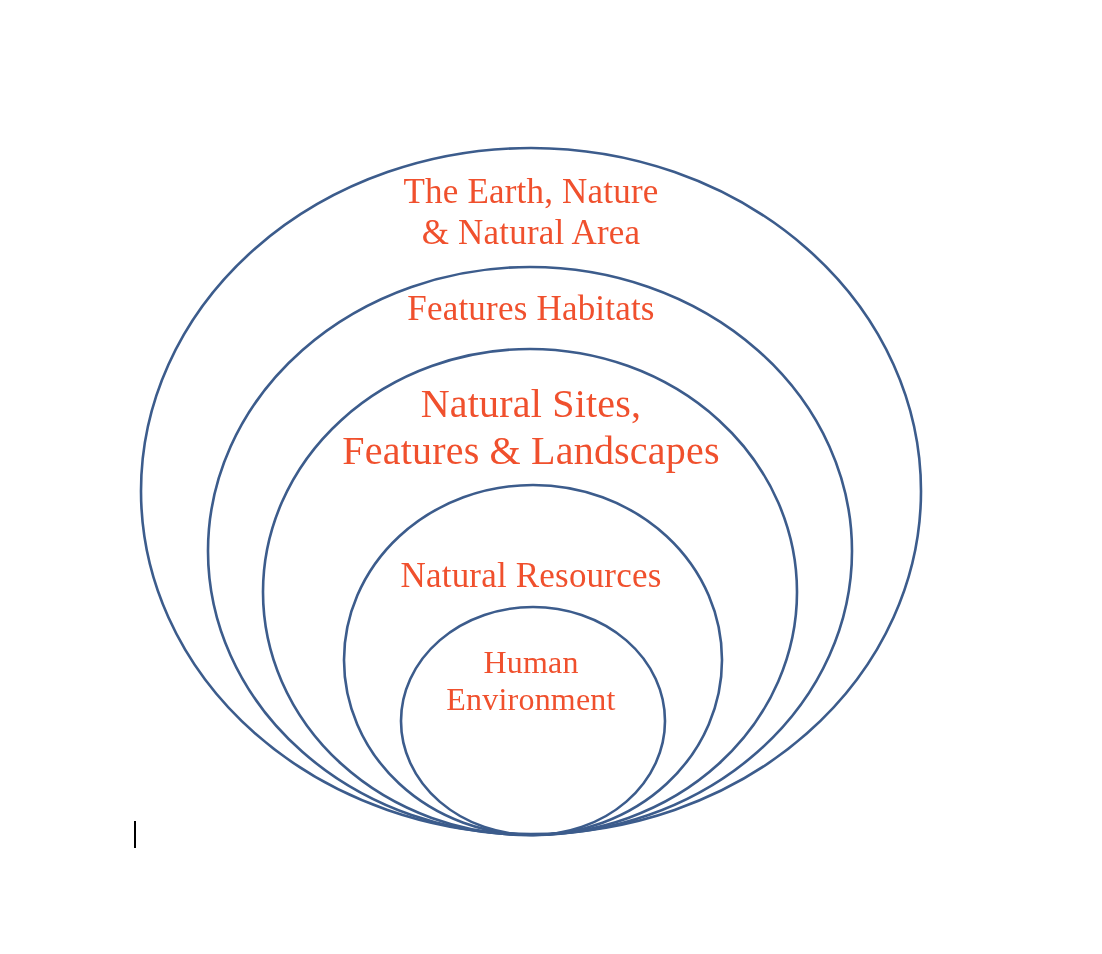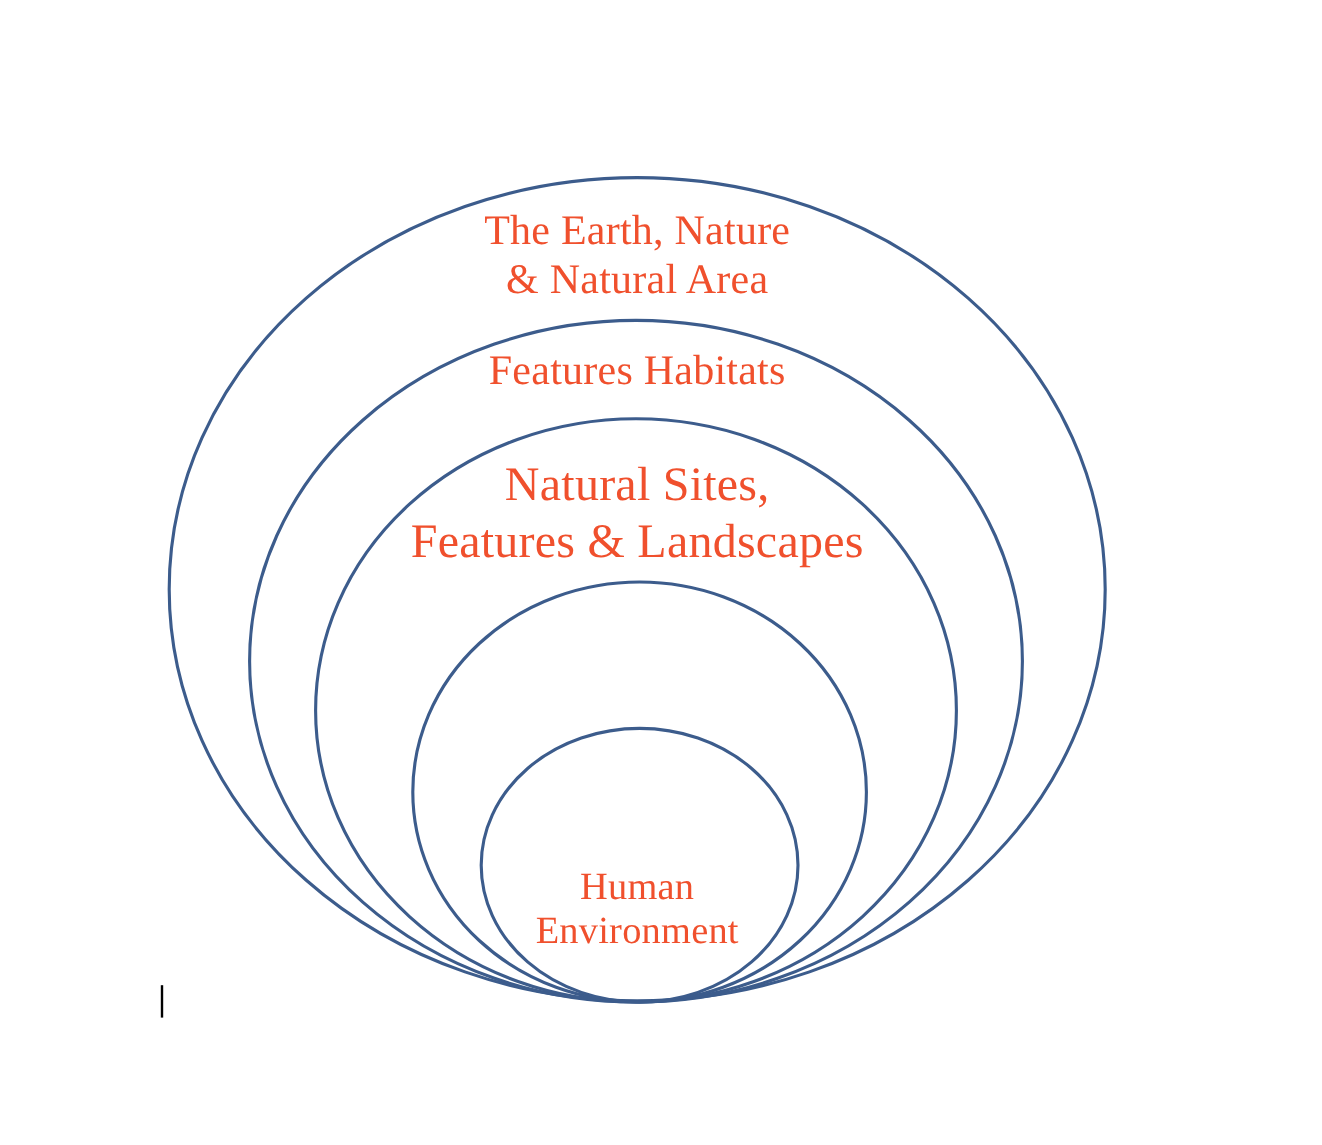--- a/index.html
+++ b/index.html
@@ -62,21 +62,21 @@
     font-size: 40px;
   }
   #label-resources {
     left: 351px;
     top: 556px;
     width: 360px;
     font-size: 35px;
   }
   #label-human {
     left: 391px;
-    top: 720px;
+    top: 644px;
     width: 280px;
     font-size: 32px;
   }
   #text-caret {
     position: absolute;
     left: 134px;
     top: 821px;
     width: 2px;
     height: 27px;
     background: #000000;
@@ -96,19 +96,20 @@
   </svg>
 
   <div class="ring-label" id="label-earth" style="color: rgb(240, 80, 45);">The Earth, Nature
 &amp; Natural Area</div>
 
   <div class="ring-label" id="label-habitats" style="color: rgb(240, 80, 45);">Features Habitats</div>
 
   <div class="ring-label" id="label-sites" style="color: rgb(240, 80, 45);">Natural Sites,
 Features &amp; Landscapes</div>
 
+  <div class="ring-label" id="label-resources" style="color: rgb(240, 80, 45);">Natural Resources</div>
 
   <div class="ring-label" id="label-human" style="color: rgb(240, 80, 45);">Human
 Environment</div>
 
   <div id="text-caret" style="left: 134px; top: 821px; background: rgb(0, 0, 0);"></div>
 
 </div>
 
 </body></html>

